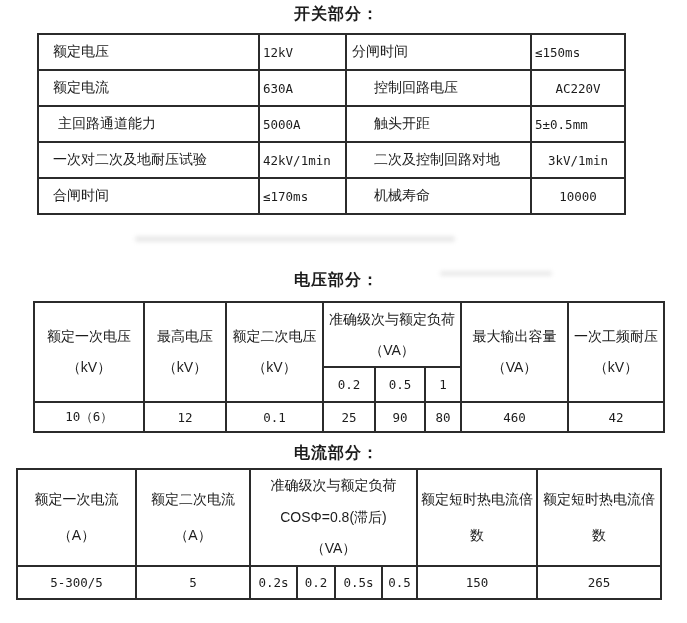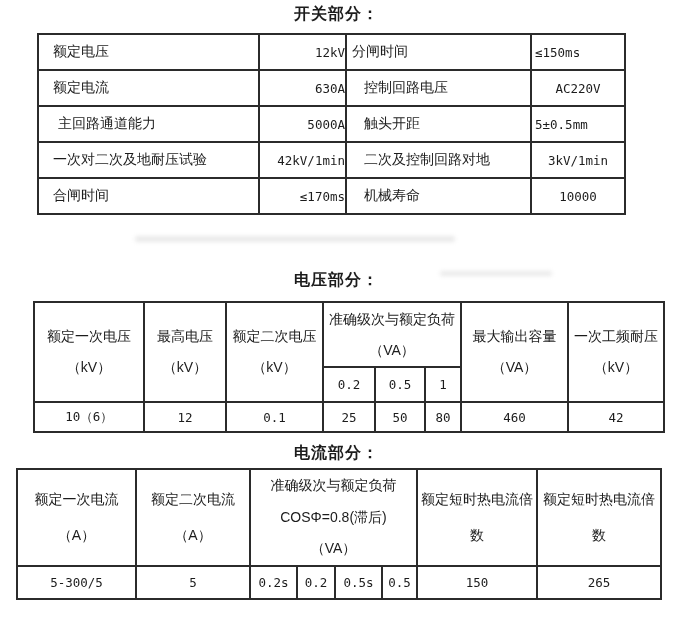--- a/index.html
+++ b/index.html
@@ -29,22 +29,22 @@
   .val{
     font-family:"DejaVu Sans Mono","Liberation Mono",monospace;
     font-size:12.5px;
   }
 
   
   .t1{left:37px;top:33px;width:587px;}
   .t1 tr{height:36px;}
   .t1 td.lab1{text-align:left;padding-left:14px;}
   .t1 tr:nth-child(3) td.lab1{padding-left:19px;}
-  .t1 td.v2{text-align:right;padding-left:3px;}
-  .t1 td.lab3{text-align:left;padding-left:17px;}
+  .t1 td.v2{text-align:left;padding-left:3px;}
+  .t1 td.lab3{text-align:left;padding-left:27px;}
   .t1 tr:nth-child(1) td.lab3{padding-left:5px;}
   .t1 td.v4{text-align:center;border-radius:18px;}
   .t1 tr:nth-child(1) td.v4,
   .t1 tr:nth-child(3) td.v4{text-align:left;padding-left:3px;}
 
   
   .t2{left:33px;top:301px;width:630px;}
   .t2 td{text-align:center;}
   .t2 tr.h-top{height:65px;}
   .t2 tr.h-sub{height:35px;}
@@ -147,21 +147,21 @@
   <tr class="h-sub">
     <td class="val">0.2</td>
     <td class="val">0.5</td>
     <td class="val">1</td>
   </tr>
   <tr class="data">
     <td class="val">10（6）</td>
     <td class="val">12</td>
     <td class="val">0.1</td>
     <td class="val">25</td>
-    <td class="val">50</td>
+    <td class="val">90</td>
     <td class="val">80</td>
     <td class="val">460</td>
     <td class="val">42</td>
   </tr>
 </tbody>
   </table>
 
 <h2 class="sec-title" id="title-current">电流部分：</h2>
 
 <table class="t3">

